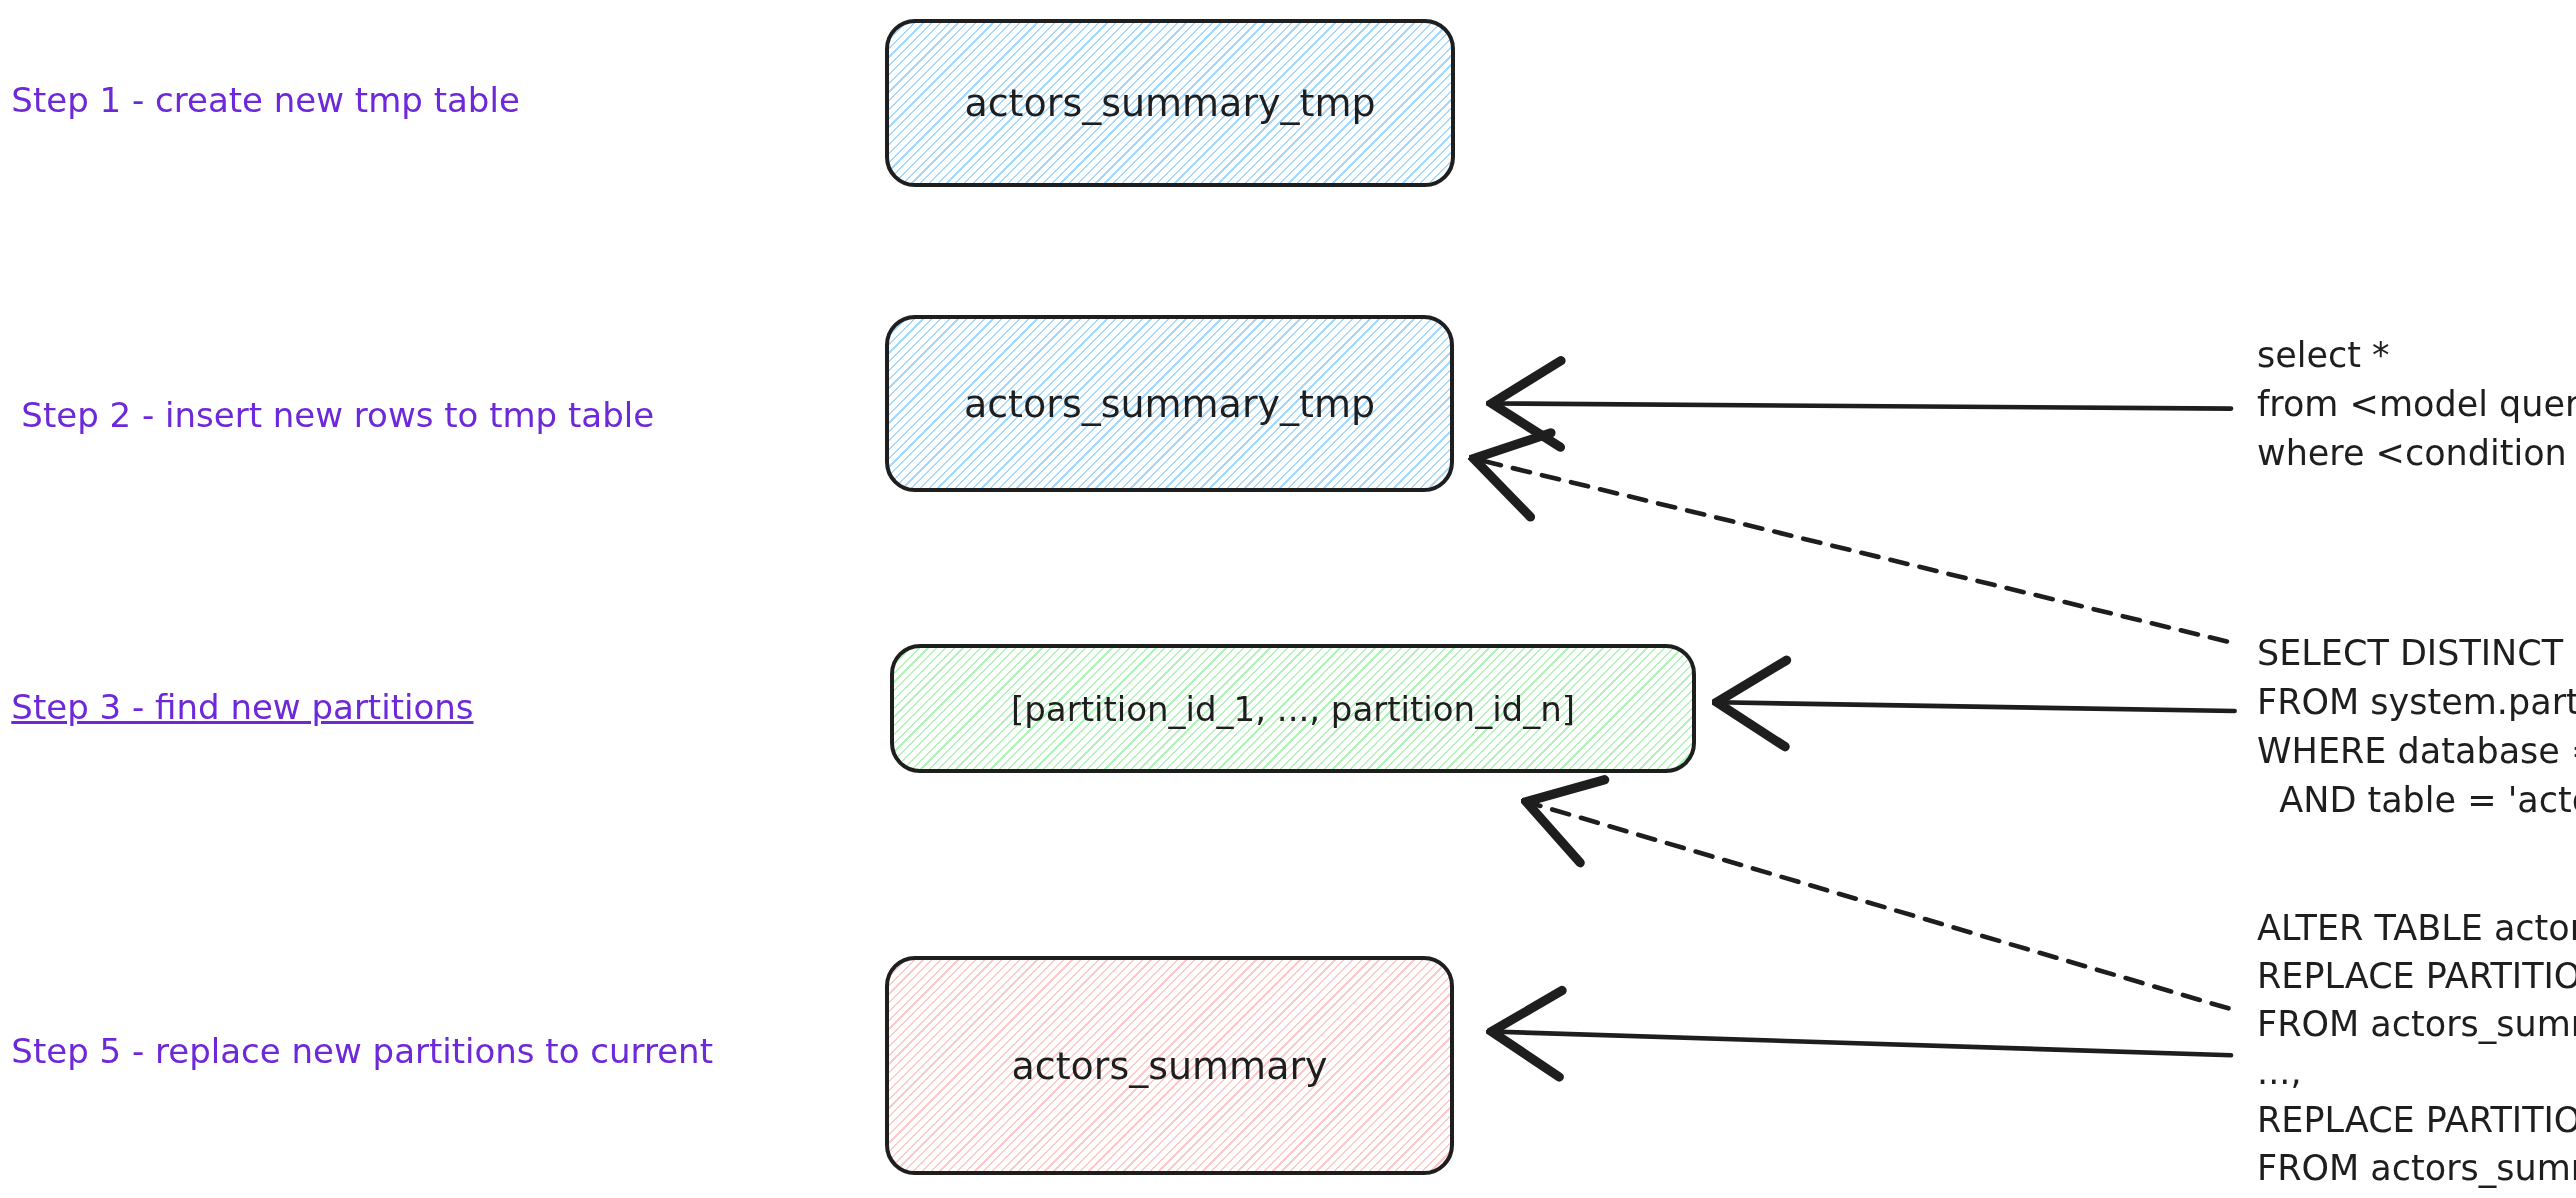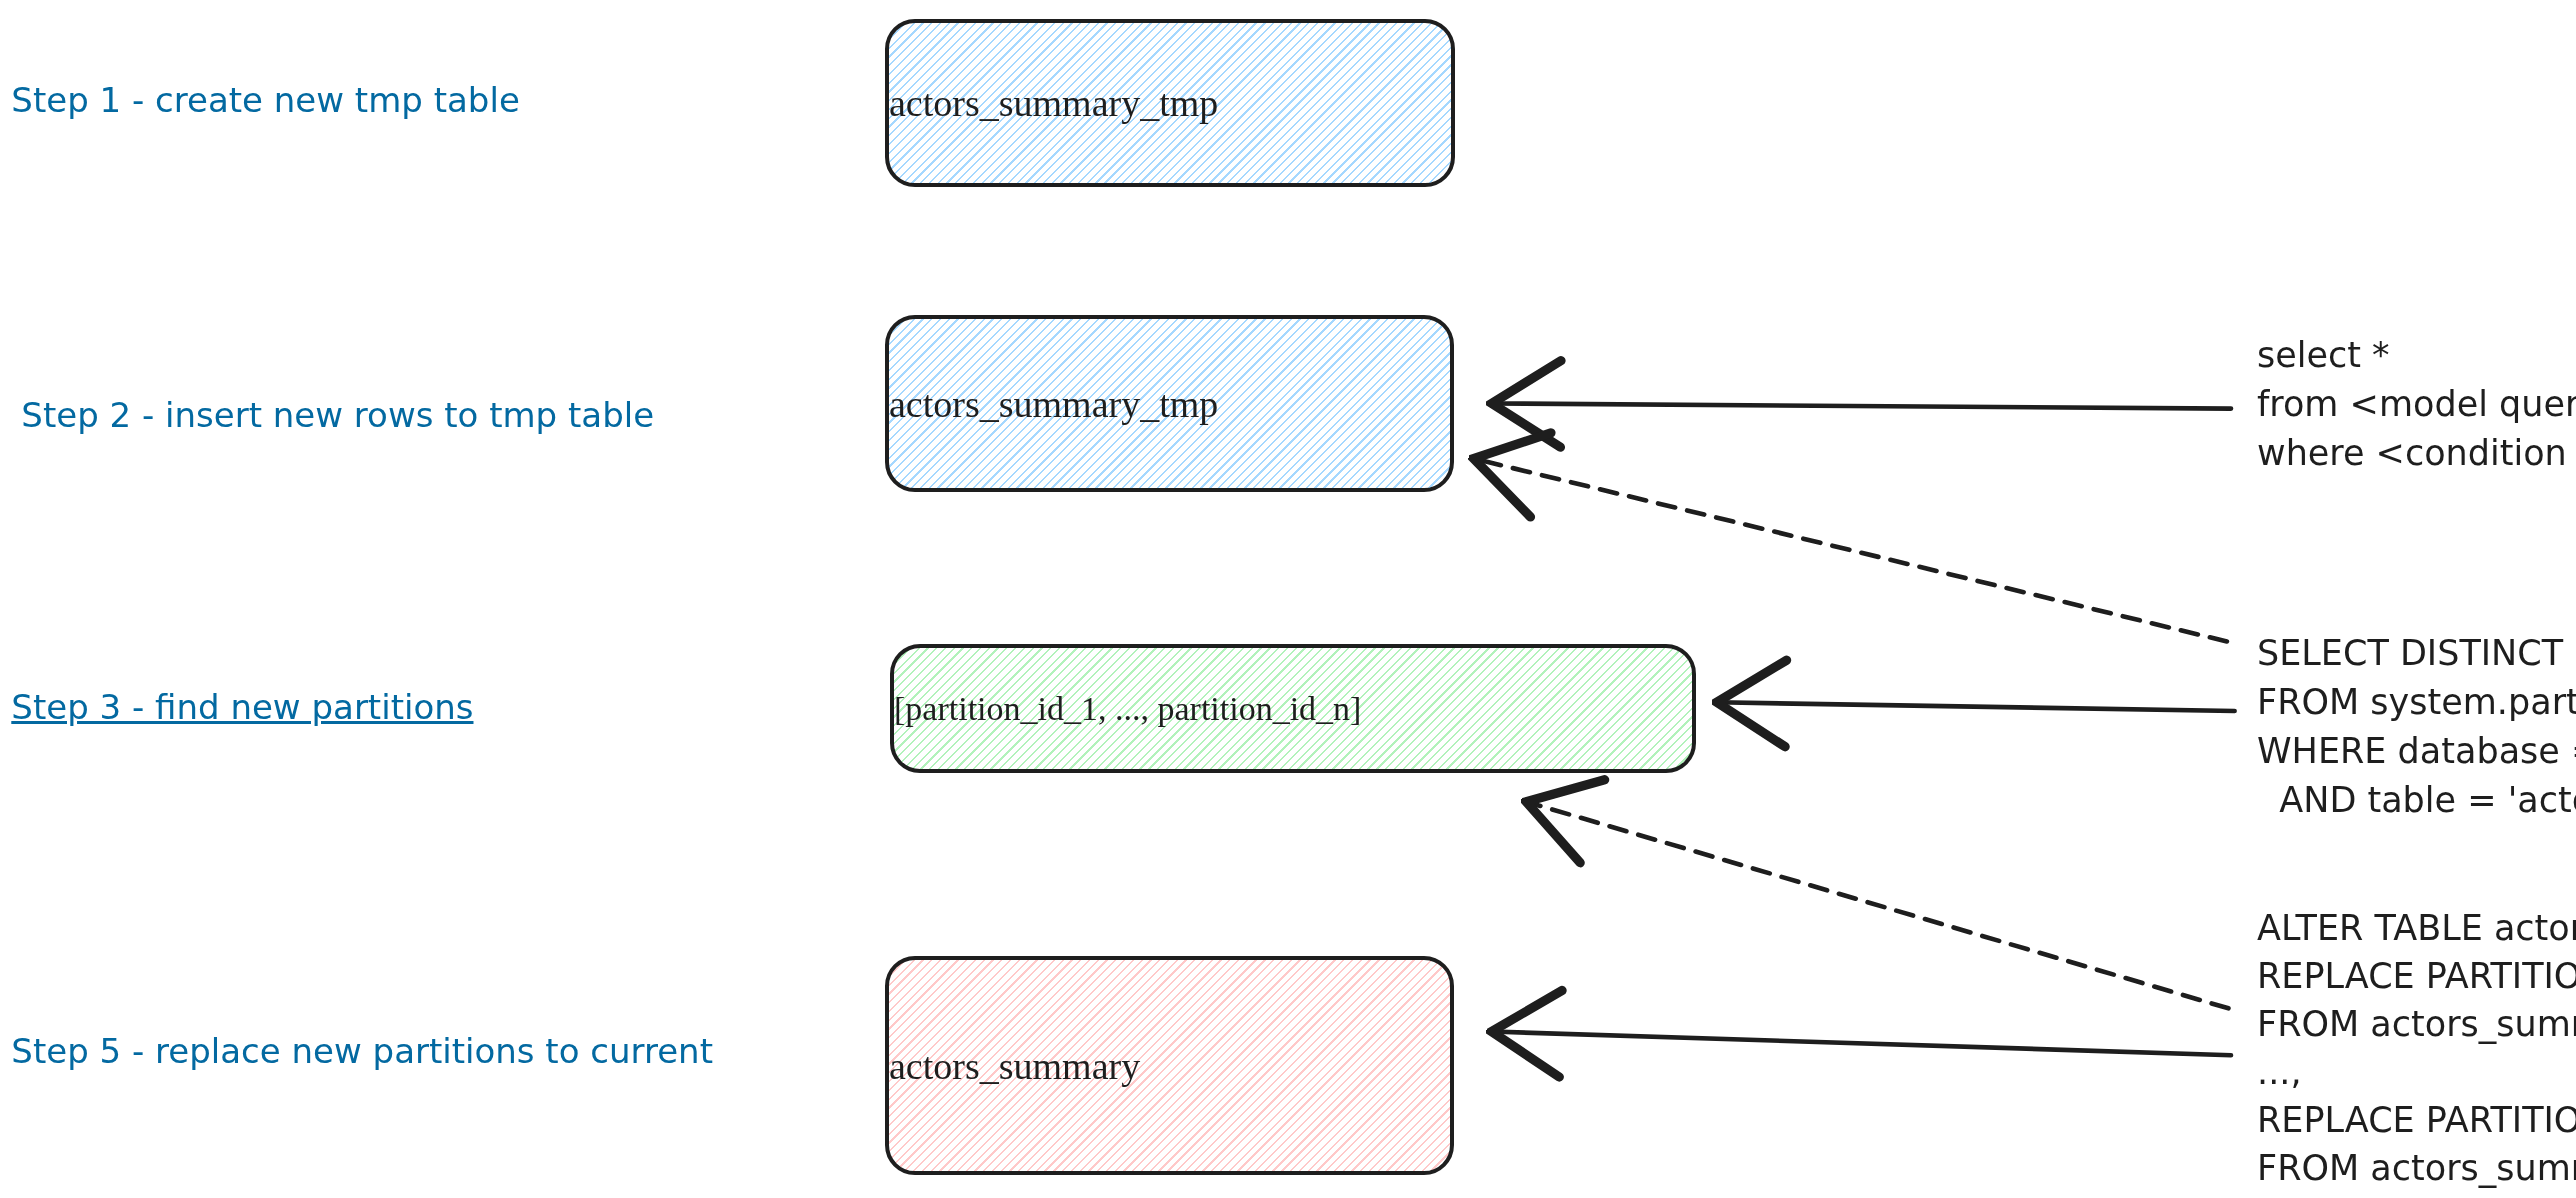--- a/index.html
+++ b/index.html
@@ -12,38 +12,38 @@
     font-family: "DejaVu Sans", "Liberation Sans", sans-serif;
     color: #1e1e1e;
   }
 
   .step-label {
     position: absolute;
     left: 11.3px;
     font-size: 34px;
     line-height: 46px;
     white-space: nowrap;
-    color: #0369a1;
+    color: #6d28d9;
   }
   #step1 { top: 77px; }
   #step2 { top: 392px; margin-left: 10px; }
   #step3 { top: 684px; text-decoration: underline; }
   #step4 { top: 1028px; }
 
   .node-box {
     position: absolute;
     box-sizing: border-box;
     border: 4.1px solid #1e1e1e;
     border-radius: 30px;
     display: flex;
     align-items: center;
+    justify-content: center;
     font-size: 38px;
     white-space: nowrap;
     background-color: #ffffff;
-    font-family: Liberation Serif, serif;
   }
   .hatch-blue  { background-image: repeating-linear-gradient(135deg, rgba(255,255,255,0) 0 4.6px, #a5d8ff 4.6px 6.2px); }
   .hatch-green { background-image: repeating-linear-gradient(135deg, rgba(255,255,255,0) 0 4.6px, #b2f2bb 4.6px 6.2px); }
   .hatch-red   { background-image: repeating-linear-gradient(135deg, rgba(255,255,255,0) 0 4.6px, #ffc9c9 4.6px 6.2px); }
 
   #box-tmp1  { left: 885px; top: 18.5px;   width: 570px; height: 168px; }
   #box-tmp2  { left: 885px; top: 315px;  width: 569px; height: 177px; }
   #box-parts { left: 890px; top: 644px; width: 806px; height: 129px; font-size: 34px; }
   #box-cur   { left: 885px; top: 956px; width: 569px; height: 219px; }
 

